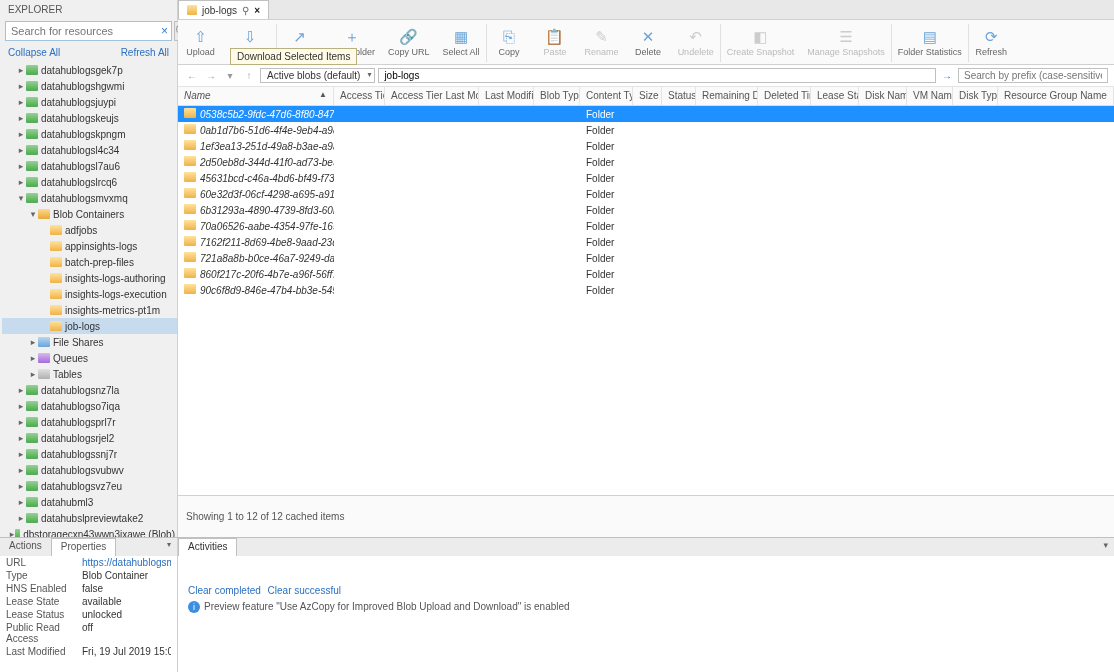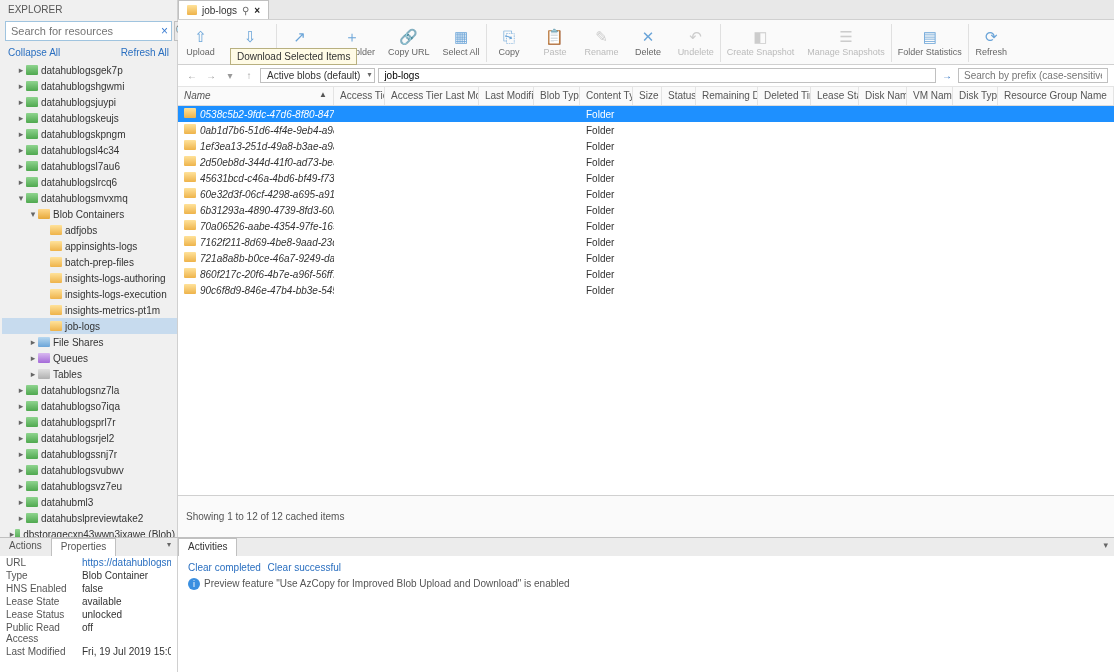--- a/index.html
+++ b/index.html
@@ -85,21 +85,21 @@
 .bleft { width: 178px; border-right: 1px solid #d0d0d0; background: #fff; display:flex; flex-direction:column; }
 .bleft-tabs { display: flex; background: #ececec; height: 18px; }
 .bleft-tabs .bt { padding: 2px 9px; font-size: 10px; cursor: pointer; color:#555; }
 .bleft-tabs .bt.active { background: #fff; border: 1px solid #c0c0c0; border-bottom: none; }
 .bleft-tabs .dd { margin-left: auto; padding: 2px 6px; font-size:8px; color:#666; cursor:pointer; }
 .props { flex: 1; overflow: auto; font-size: 10px; }
 .prow { display: flex; padding: 1px 6px; }
 .prow .pk { width: 76px; color: #555; }
 .prow .pv { flex:1; color:#333; overflow:hidden; white-space:nowrap; }
 .prow .pv.link { color: #2a6fc0; }
-.bright { flex: 1; background: #fff; display:flex; flex-direction:column; }
+.bright { flex: 1; background: #fff; display:flex; flex-direction:column;gap:23px; }
 .act-tab { background: #ececec; height: 18px; display:flex; }
 .act-tab .at { padding: 2px 9px; font-size:10px; background:#fff; border:1px solid #c0c0c0; border-bottom:none; cursor:pointer; }
 .act-tab .collapse { margin-left:auto; padding:2px 6px; font-size:9px; color:#666; cursor:pointer; }
 .act-body { flex:1; padding: 6px 10px; font-size:10px; }
 .act-links { color:#2a6fc0; }
 .act-links span { margin-right: 4px; cursor:pointer; }
 .info-row { margin-top: 5px; color: #555; }
 .info-row .ii { display:inline-block; width:12px; height:12px; border-radius:50%; background:#3a8fe0; color:#fff; text-align:center; line-height:12px; font-size:9px; margin-right:4px; }
 </style>
 </head>

